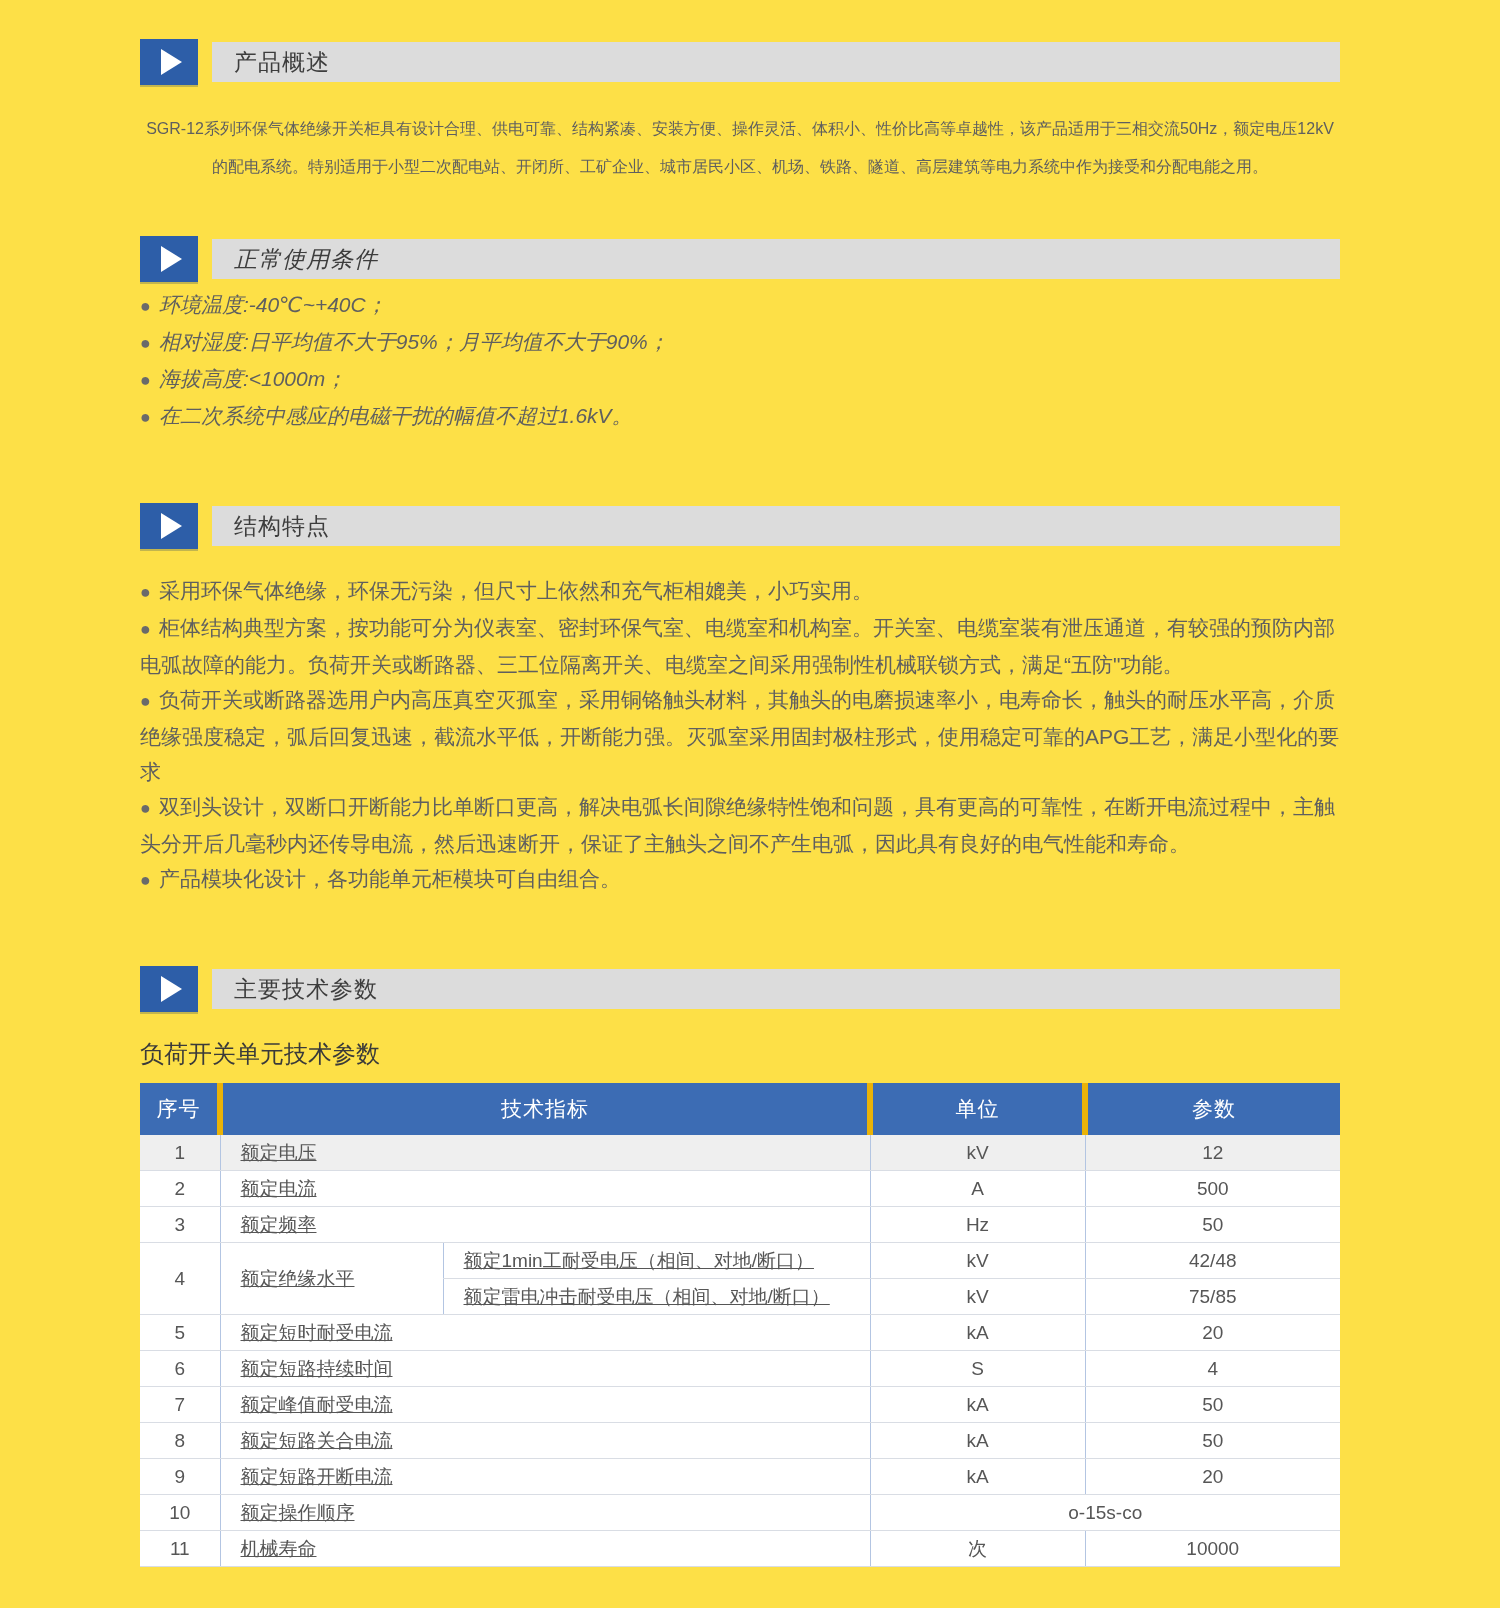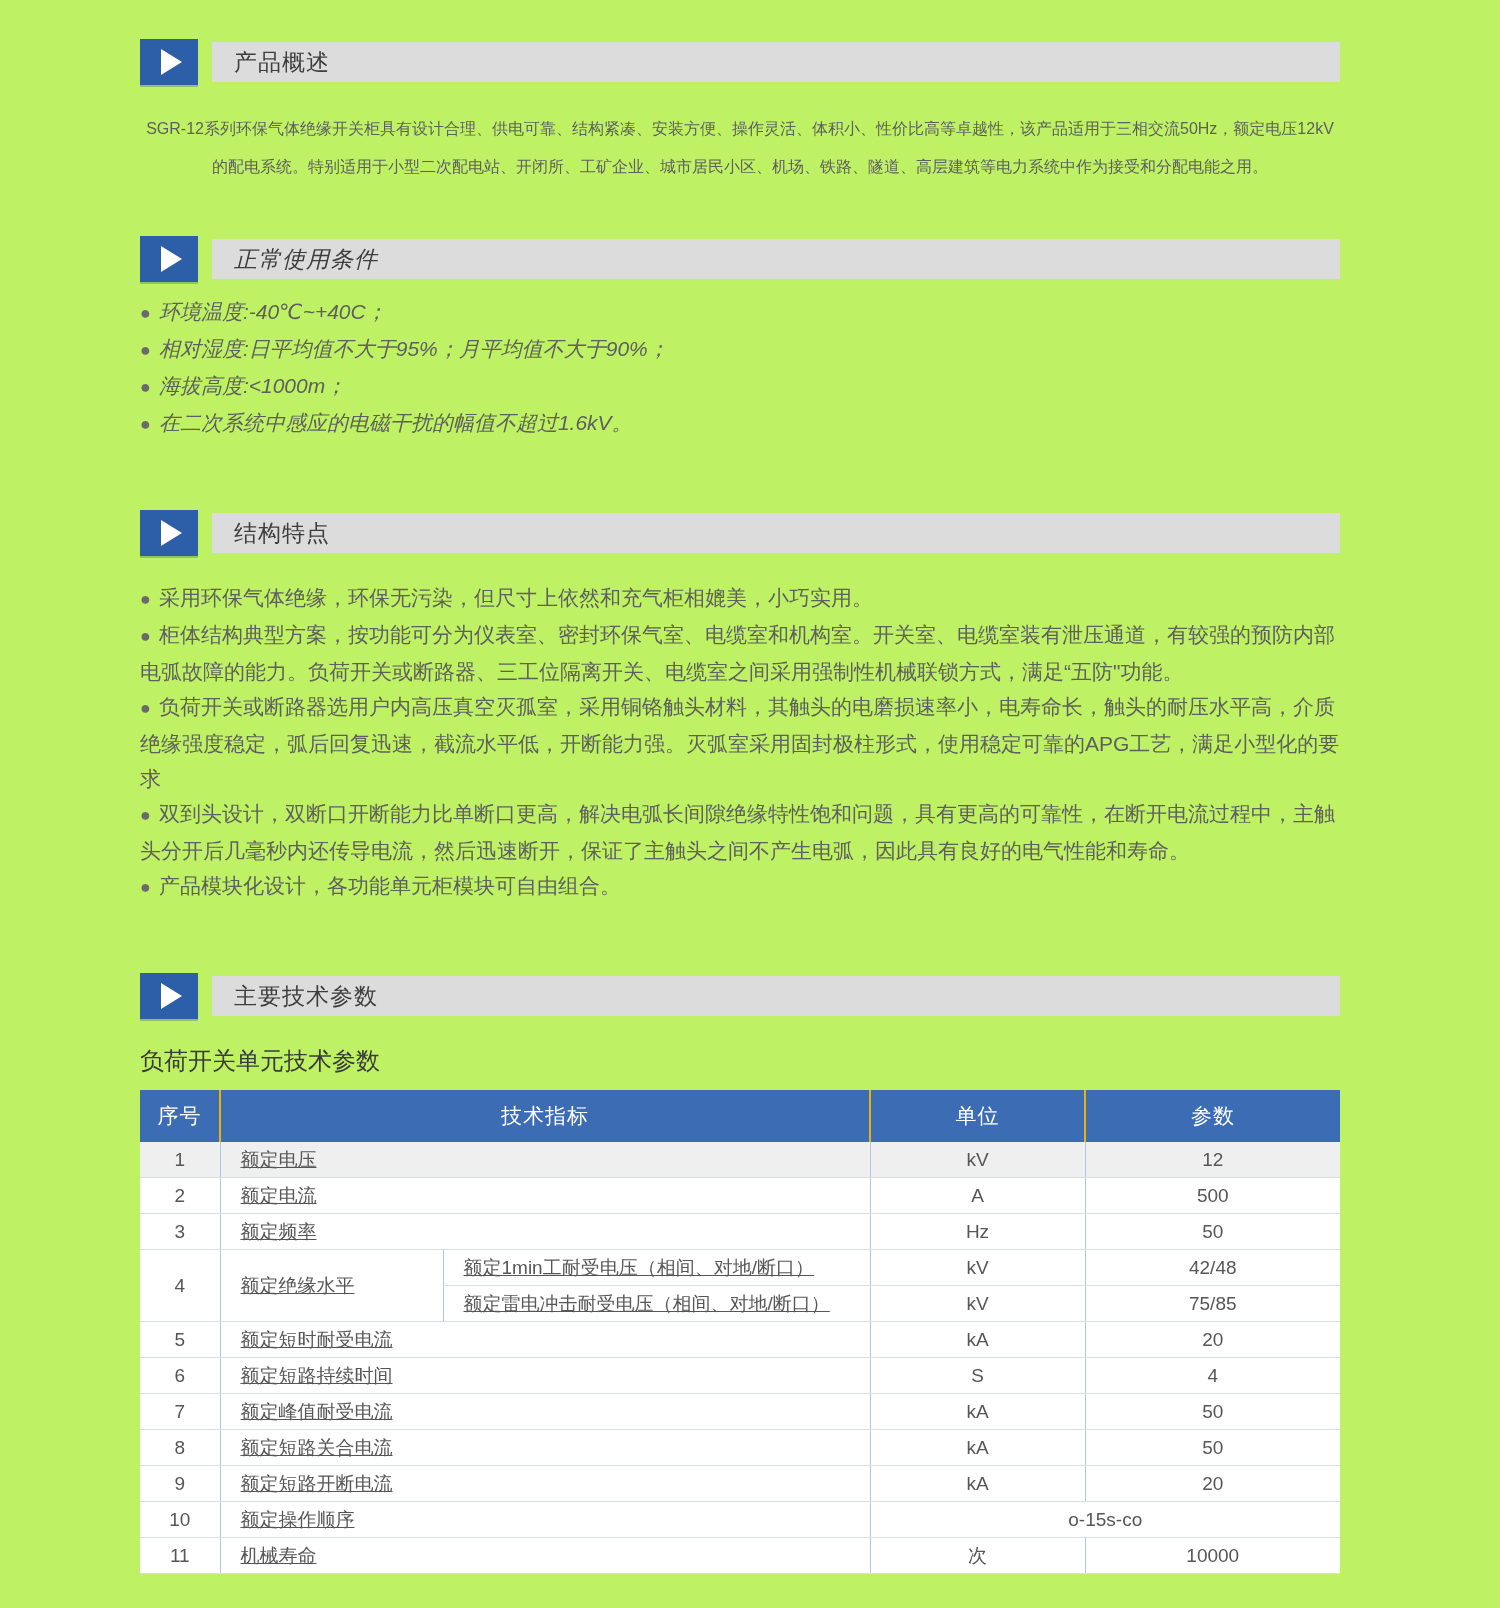--- a/index.html
+++ b/index.html
@@ -1,21 +1,21 @@
 <!DOCTYPE html>
 <html><head>
 <meta charset="utf-8">
 <style>
   html,body { margin:0; padding:0; background:#ffffff; }
   body {
     width:1500px; height:1608px; overflow:hidden;
     font-family:"Liberation Sans","DejaVu Sans",sans-serif;
     -webkit-font-smoothing:antialiased;
   }
-  .page { position:relative; width:1500px; height:1608px; background:#bef264; }
+  .page { position:relative; width:1500px; height:1608px; background:#fde047; }
   .content { margin-left:140px; width:1200px; }
 
   
   .sec-header { display:flex; align-items:center; height:46px; }
   .sec-icon {
     width:58px; height:46px; flex:0 0 58px; background:#2d5ea8;
     display:flex; align-items:center; justify-content:center;
     box-shadow:0 2px 0 rgba(20,50,100,0.25);
   }
   .sec-icon .tri {
@@ -29,41 +29,41 @@
     display:flex; align-items:center;
   }
   .sec-title { font-size:23px; color:#3d3d3d; padding-left:22px; letter-spacing:1px; font-weight:500; }
 
   .sec1 { padding-top:39px; }
   .paragraph {
     margin-top:25px; font-size:16px; line-height:38px; color:#5f5f5f;text-align:center;
   }
 
   .sec2 { margin-top:50px;font-style:italic; }
-  .bullet-list { margin-top:12px; }
+  .bullet-list { margin-top:5px; }
   .bullet-item { font-size:21px; line-height:35px; color:#5f5f5f; }
   .bullet-mark { margin-right:8px; color:#6a6a6a; font-size:18px; }
 
   .sec3 { margin-top:68px; }
   .sec3-list { margin-top:24px; }
 
   .sec4 { margin-top:68px; }
   .sub-heading { margin-top:26px; font-size:24px; color:#3a3a3a; font-weight:500; }
 
   
   table.params {
     margin-top:13px; width:1200px;
     border-collapse:collapse; table-layout:fixed;
   }
   table.params th {
     background:#3c6cb4; color:#ffffff; font-weight:500;
     font-size:21px; height:44px; text-align:center; padding:4px;
     letter-spacing:1px;
   }
-  table.params th.hline { border-left:2px solid #eab308; }
+  table.params th.hline { border-left:6px solid #eab308; }
   table.params td {
     height:35px; padding:0; font-size:19px; color:#565656;
     text-align:center; border-bottom:1px solid #d9dde4;
     background:#ffffff;
   }
   table.params td.ind { text-align:left; padding-left:20px;text-decoration:underline; }
   table.params td.vline { border-left:1px solid #b3c5e2; }
   table.params tr.alt td { background:#efefef; }
 </style>
 </head>

